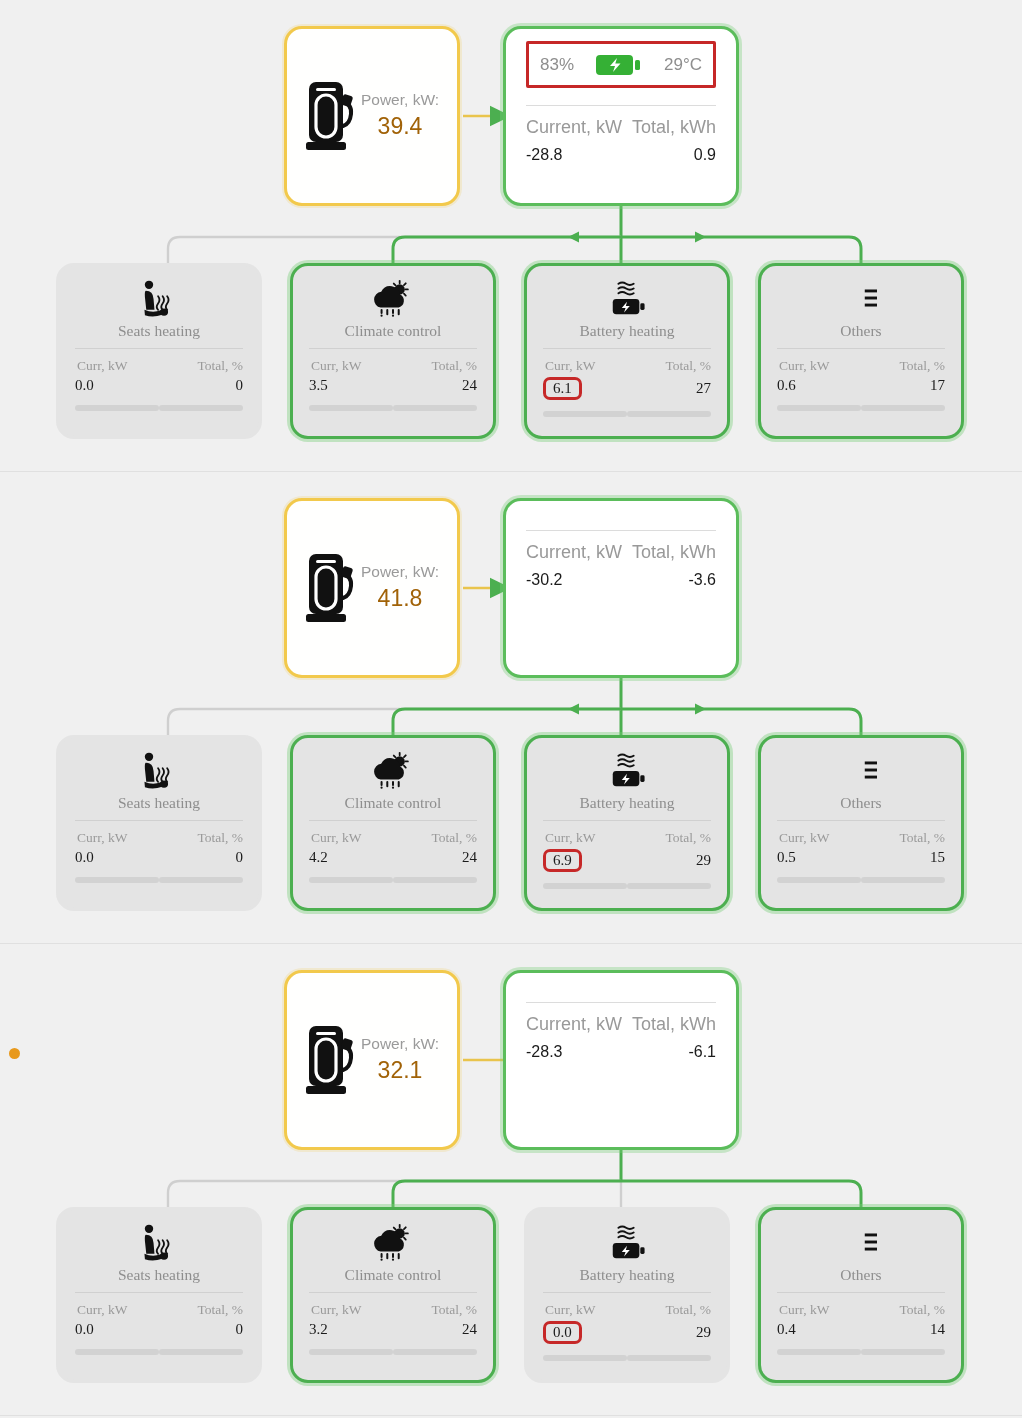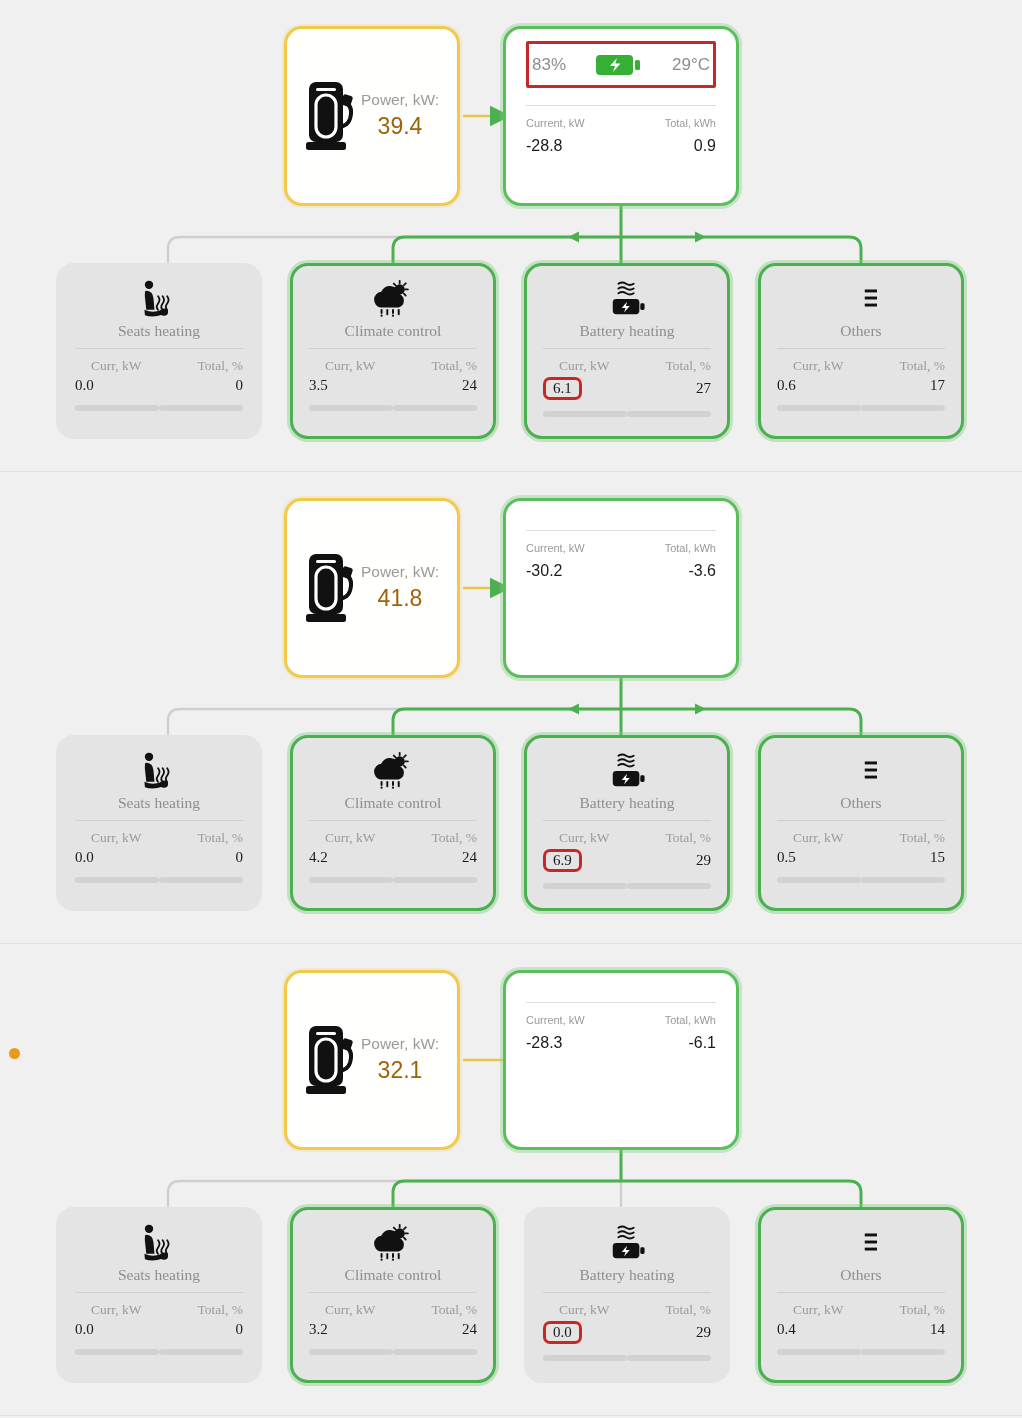--- a/index.html
+++ b/index.html
@@ -41,33 +41,33 @@
     position: absolute;
     left: 503px; top: 0;
     width: 236px; height: 180px;
     background: #ffffff;
     border: 3px solid #5bbd5b;
     border-radius: 18px;
     box-shadow: 0 0 0 3px rgba(120,205,120,.35);
     padding: 12px 14px 10px 14px;
   }
   .batt-top {
-    display: flex; align-items: center; justify-content: center; gap: 30px;
+    display: flex; align-items: center; justify-content: center; gap: 22px;
     border: 3px solid #c62828;
     border-radius: 2px;
     height: 47px;
     margin: 0 6px;
   }
   .batt-pct, .batt-temp { font-size: 17px; color: #8e8e8e; }
   .batt-glyph { width: 46px; height: 22px; }
 
   .batt-divider { height: 1px; background: #dcdcdc; margin: 17px 6px 0 6px; }
 
   .batt-stats { display: flex; justify-content: space-between; margin: 11px 6px 0 6px; }
-  .batt-stats .lbl { font-size: 11px; color: #999; }
+  .batt-stats .lbl { font-size: 18px; color: #999; }
   .batt-vals { display: flex; justify-content: space-between; margin: 8px 6px 0 6px; }
   .batt-vals .val { font-size: 16px; color: #1b1b1b; }
 
   
   .wires { position: absolute; left: 0; top: 0; width: 1022px; height: 472px; pointer-events: none; }
 
   
   .bottom-row { position: absolute; left: 0; top: 263px; width: 1022px; height: 176px; }
 
   .dev-card {
@@ -81,21 +81,21 @@
   .dev-card.active {
     background: #e4e4e4;
     border: 3px solid #4caf50;
     box-shadow: 0 0 0 3px rgba(120,205,120,.40);
   }
   .dev-card.inactive { border: 3px solid #e4e4e4; }
 
   .dev-icon-wrap { height: 44px; display: flex; align-items: center; justify-content: center; }
   .dev-title { text-align: center; font-size: 15.5px; color: #8e8e8e; margin-top: 2px; }
   .dev-divider { height: 1px; background: #d0d0d0; margin: 8px 2px 0 2px; }
-  .dev-heads { display: flex; justify-content: space-between; margin: 9px 2px 0 18px; }
+  .dev-heads { display: flex; justify-content: space-between; margin: 9px 2px 0 4px; }
   .dev-heads span { font-size: 13.5px; color: #9a9a9a; }
   .dev-vals { display: flex; justify-content: space-between; align-items: center; margin: 3px 2px 0 2px; }
   .dev-vals .v { font-size: 15px; color: #1b1b1b; }
   .dev-vals .v.boxed {
     border: 3px solid #c62828; border-radius: 7px;
     padding: 0 7px; line-height: 1.15;
   }
   .dev-bars { display: flex; justify-content: space-between; margin: 11px 2px 0 2px; }
   .bar-track {
     width: 88px; height: 6px; border-radius: 3px; background: #d2d2d2;

